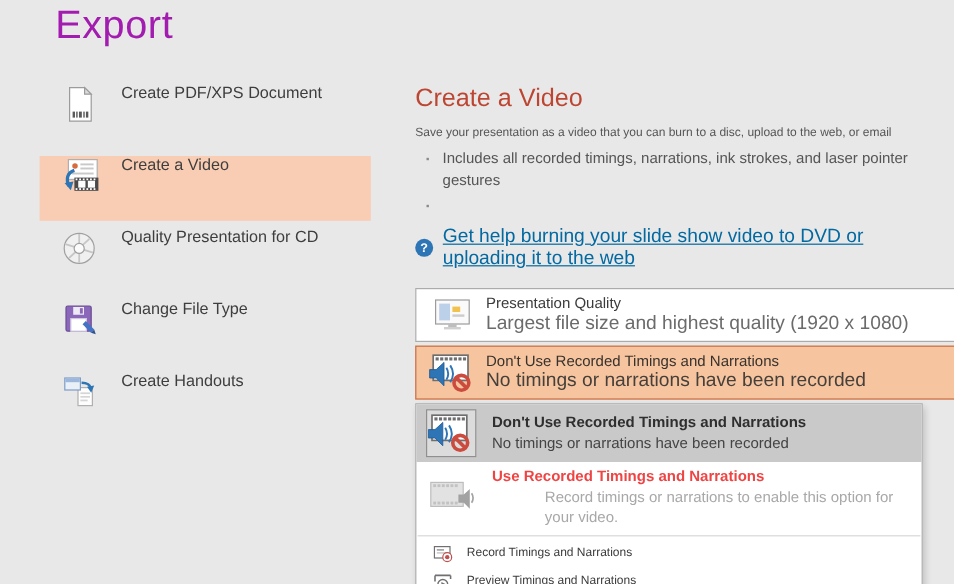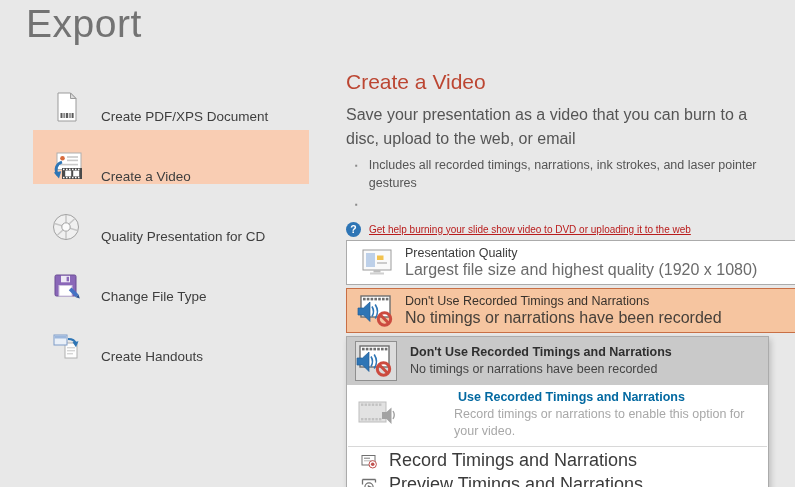--- a/index.html
+++ b/index.html
@@ -5,48 +5,48 @@
   * { margin:0; padding:0; box-sizing:border-box; }
   html,body { width:795px; height:487px; }
   body {
     font-family:"Liberation Sans","DejaVu Sans",sans-serif;
     background:#E8E8E8; color:#3B3B3B; overflow:hidden;
   }
   .page { position:relative; width:795px; height:487px; }
 
   
   .page-title {
-    position:absolute; left:26px; top:2px;
-    font-size:39px; font-weight:400; color:#737373; letter-spacing:0.5px;
+    position:absolute; left:46px; top:2px;
+    font-size:33px; font-weight:400; color:#a21caf; letter-spacing:0.5px;
   }
 
   
   .sidebar { position:absolute; left:33px; top:70px; width:276px; }
   .side-item {
-    height:54px; margin-bottom:6px; display:flex; align-items:flex-end;
+    height:54px; margin-bottom:6px; display:flex; align-items:flex-start;
     padding-left:14px; cursor:pointer;
   }
   .side-item.selected { background:#F9CDB3; }
   .side-icon { width:38px; display:flex; justify-content:center; align-items:center; }
   .side-label { margin-left:16px; font-size:13.5px; color:#3E3E3E; }
 
   
   .main { position:absolute; left:346px; top:70px; width:426px; height:417px; }
   .panel-title { font-size:21px; font-weight:400; color:#BC4632; }
-  .desc { margin-top:9px; font-size:16px; color:#555; line-height:1.5; width:421px; }
+  .desc { margin-top:9px; font-size:10px; color:#555; line-height:1.5; width:421px; }
   .bullets { margin-top:5px; }
   .bullet { display:flex; font-size:12.5px; color:#555; line-height:1.45; margin-top:3px; padding-left:9px; width:415px; }
   .bullet .sq { color:#8A8A8A; font-size:8px; margin:4px 11px 0 0; flex:0 0 auto; }
   .help-row { display:flex; align-items:center; margin-top:11px; }
   .help-icon {
     width:15px; height:15px; border-radius:50%; background:#2E75B5; color:#fff;
     font-size:10.5px; font-weight:700; display:flex; align-items:center; justify-content:center;
     margin-right:8px; flex:0 0 auto;
   }
-  .help-link { font-size:10px; color:#b91c1c; text-decoration:underline; cursor:pointer; }
+  .help-link { font-size:16px; color:#0369a1; text-decoration:underline; cursor:pointer; }
 
   
   .dd {
     position:absolute; left:0; width:507px; height:45px;
     background:#fff; border:1px solid #ABABAB;
     display:flex; align-items:center; padding:0 10px; cursor:pointer;
   }
   .dd-quality { top:170px; }
   .dd-timings { top:218px; background:#F6C5A0; border-color:#C86F45; }
   .dd-icon { width:40px; display:flex; justify-content:center; align-items:center; flex:0 0 auto; }
@@ -66,26 +66,26 @@
   }
   .mi-big { display:flex; align-items:center; padding:4px 8px; min-height:46px; cursor:pointer; }
   .mi-big.selected { background:#C9C9C9; }
   .tile {
     width:42px; height:40px; display:flex; align-items:center; justify-content:center;
     border:1px solid #8F8F8F; background:#DCDCDC; margin-right:13px; flex:0 0 auto;
   }
   .ghost { width:42px; display:flex; justify-content:center; margin-right:13px; flex:0 0 auto; }
   .mi-title { font-size:12.5px; font-weight:700; color:#2F2F2F; line-height:1.35; }
   .mi-sub { font-size:12.5px; color:#444; line-height:1.35; }
-  .mi-big.disabled .mi-title { color:#0369a1;margin-left:48px; }
+  .mi-big.disabled .mi-title { color:#ef4444; }
   .mi-big.disabled .mi-sub { color:#A8A8A8;margin-left:44px; }
   .sep { height:1px; background:#D8D8D8; margin:2px 1px; }
   .mi-small {
     display:flex; align-items:center; height:24px; padding-left:13px;
-    font-size:18px; color:#3B3B3B; cursor:pointer;
+    font-size:10px; color:#3B3B3B; cursor:pointer;
   }
   .mi-small .sicon { width:18px; margin-right:11px; display:flex; justify-content:center; flex:0 0 auto; }
 </style>
 </head>
 <body>
 
 <div class="page">
 
   <div class="page-title">Export</div>
 

